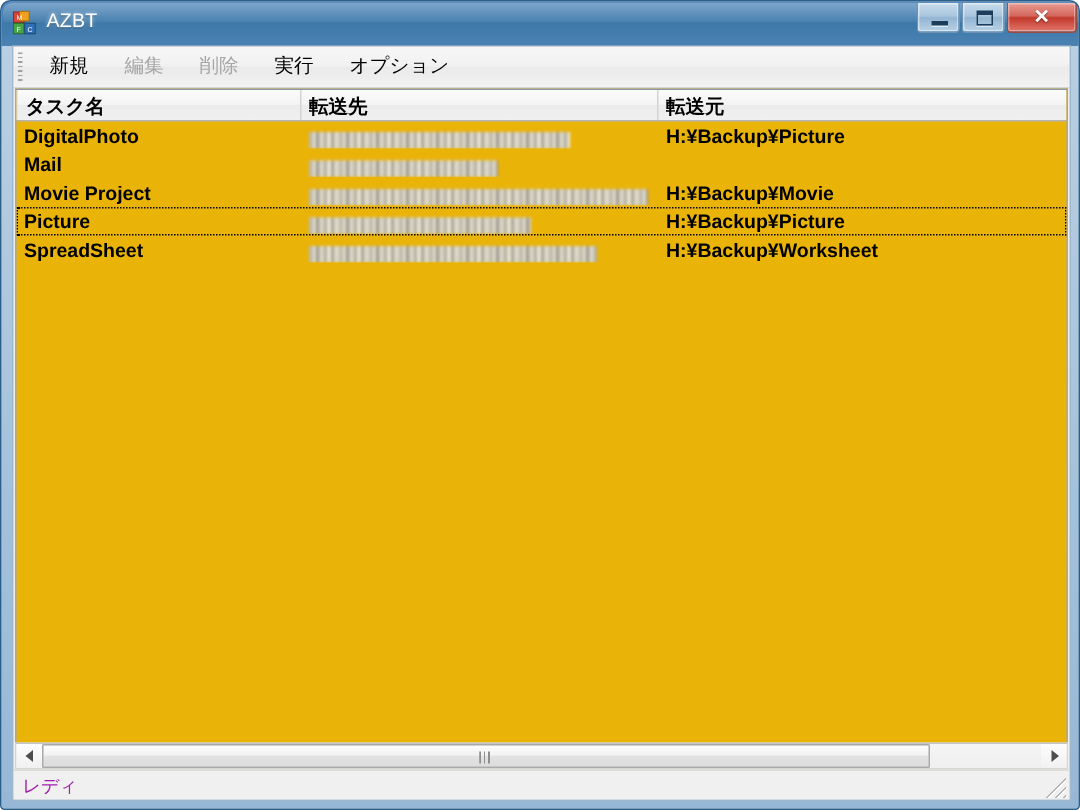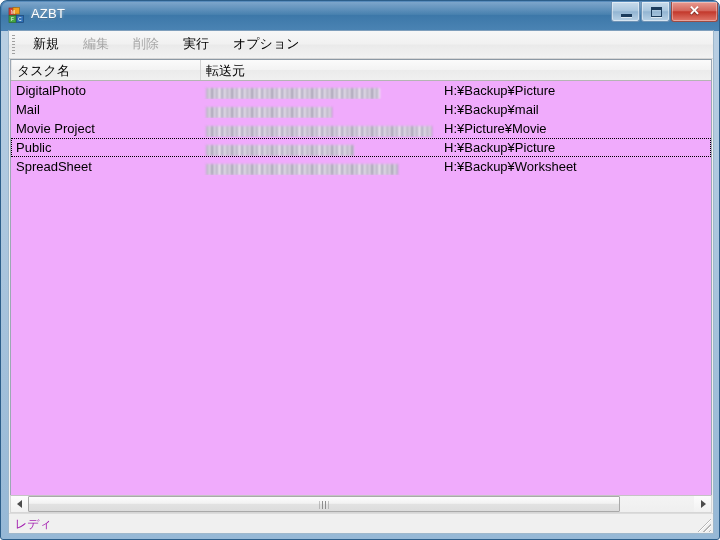--- a/index.html
+++ b/index.html
@@ -162,25 +162,26 @@
     color: #a6a6a6;
   }
 
   
   .listview {
     position: absolute;
     left: 1px;
     top: 28px;
     width: 702px;
     height: 456px;
-    background: #f0abfc;
+    background: #eab308;
     border: 1px solid #9ca8b4;
     border-top-color: #8c98a4;
     box-sizing: border-box;
     overflow: hidden;
+    font-weight: bold;
   }
   .lv-header {
     position: absolute;
     left: 0; top: 0;
     height: 21px;
     width: 100%;
     display: flex;
     background: linear-gradient(to bottom, #fbfbfb 0%, #f3f3f3 50%, #ebebeb 51%, #f0f0f0 100%);
     border-bottom: 1px solid #b4b4b4;
     box-sizing: border-box;
@@ -387,51 +388,51 @@
         <div class="menu-item disabled">削除</div>
         <div class="menu-item">実行</div>
         <div class="menu-item">オプション</div>
       </div>
     </div>
 
     <div class="listview">
 
       <div class="lv-header">
         <div class="lv-col" style="width:190px">タスク名</div>
+        <div class="lv-col" style="width:238px">転送先</div>
         <div class="lv-col" style="width:272px; border-right:none;">転送元</div>
       </div>
 
       <div class="lv-body">
 
         <div class="lv-row">
           <div class="lv-cell" style="width:190px">DigitalPhoto</div>
           <div class="lv-cell redacted" style="width:238px">
             <span class="blurbar" style="width:174px"></span>
           </div>
           <div class="lv-cell" style="width:272px">H:¥Backup¥Picture</div>
         </div>
 
         <div class="lv-row">
           <div class="lv-cell" style="width:190px">Mail</div>
           <div class="lv-cell redacted" style="width:238px">
             <span class="blurbar" style="width:126px"></span>
           </div>
-          <div class="lv-cell" style="width:272px">H:¥Backup¥mail</div>
         </div>
 
         <div class="lv-row">
           <div class="lv-cell" style="width:190px">Movie Project</div>
           <div class="lv-cell redacted" style="width:238px">
             <span class="blurbar" style="width:226px"></span>
           </div>
-          <div class="lv-cell" style="width:272px">H:¥Picture¥Movie</div>
+          <div class="lv-cell" style="width:272px">H:¥Backup¥Movie</div>
         </div>
 
         <div class="lv-row focused">
-          <div class="lv-cell" style="width:190px">Public</div>
+          <div class="lv-cell" style="width:190px">Picture</div>
           <div class="lv-cell redacted" style="width:238px">
             <span class="blurbar" style="width:148px"></span>
           </div>
           <div class="lv-cell" style="width:272px">H:¥Backup¥Picture</div>
         </div>
 
         <div class="lv-row">
           <div class="lv-cell" style="width:190px">SpreadSheet</div>
           <div class="lv-cell redacted" style="width:238px">
             <span class="blurbar" style="width:192px"></span>

